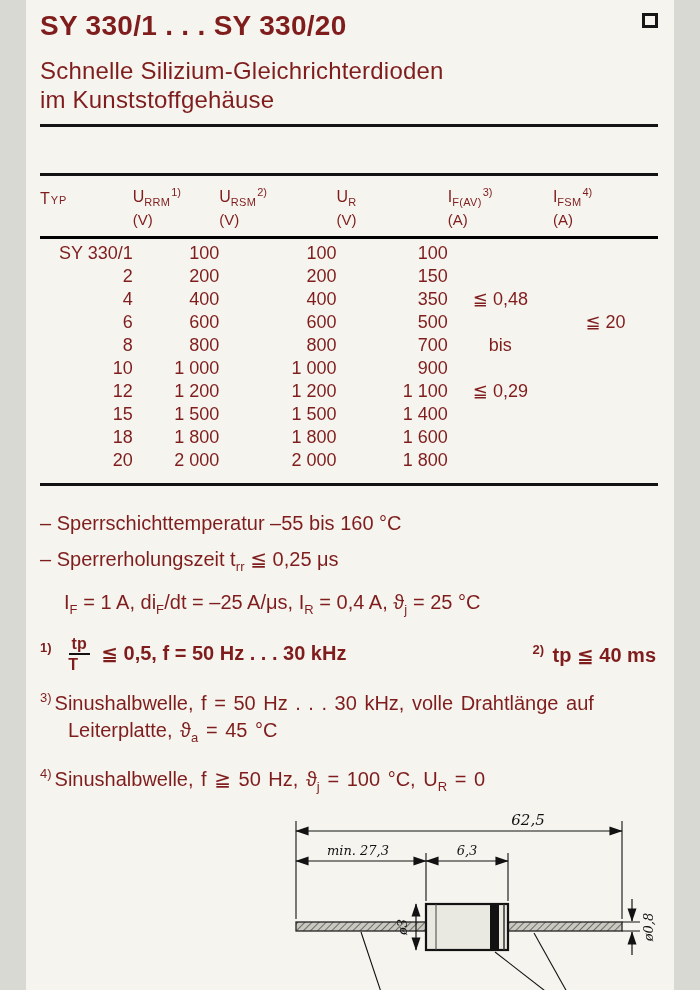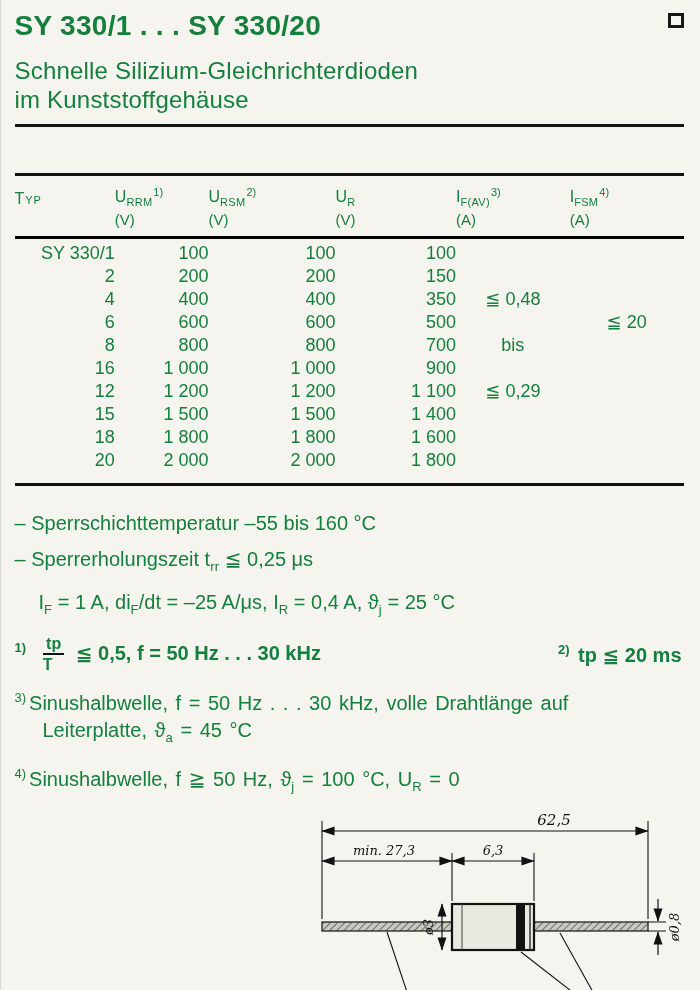--- a/index.html
+++ b/index.html
@@ -1,19 +1,19 @@
 <!DOCTYPE html>
 <html><head>
 <meta charset="utf-8">
 <style>
   * { box-sizing: border-box; }
   html, body { margin:0; padding:0; background:#d9d9d4; }
   .page {
-    width:699px; height:990px; margin:0 auto; position:relative;
-    background:#f5f4ef; color:#15803d; overflow:hidden;
+    width:648px; height:990px; margin:0 auto; position:relative;
+    background:#f5f4ef; color:#7f1d1d; overflow:hidden;
     font-family:"Liberation Sans","DejaVu Sans",sans-serif;
     padding:10px 16px 0 14px;
   }
   
   .header-row { display:flex; justify-content:space-between; align-items:flex-start; }
   .title { font-size:28px; font-weight:bold; margin:0; letter-spacing:0.3px; }
   .corner-box { width:16px; height:15px; border:3px solid #161616; margin-top:3px; flex:0 0 auto; }
   .subtitle { font-size:24px; font-weight:400; margin:14px 0 0; line-height:29px; letter-spacing:0.2px; }
   .rule { border:0; border-top:3px solid #141414; margin:10px 0 0; }
   
@@ -123,21 +123,21 @@
         </tr>
       <tr>
           <td class="c-typ">8</td>
           <td class="c-urrm">800</td>
           <td class="c-ursm">800</td>
           <td class="c-ur">700</td>
           <td class="c-mid">bis</td>
           <td class="c-mid"></td>
         </tr>
       <tr>
-          <td class="c-typ">16</td>
+          <td class="c-typ">10</td>
           <td class="c-urrm">1 000</td>
           <td class="c-ursm">1 000</td>
           <td class="c-ur">900</td>
           <td class="c-mid"></td>
           <td class="c-mid"></td>
         </tr>
       <tr>
           <td class="c-typ">12</td>
           <td class="c-urrm">1 200</td>
           <td class="c-ursm">1 200</td>
@@ -172,21 +172,21 @@
     </tbody>
   </table>
 
   <div class="notes">
     <p class="note-line">– Sperrschichttemperatur –55 bis 160 °C</p>
     <p class="note-line"><span>– Sperrerholungszeit t</span><sub>rr</sub><span> ≦ 0,25 μs</span></p>
     <p class="cond-line"><span>I</span><sub>F</sub><span> = 1 A, di</span><sub>F</sub><span>/dt = –25 A/μs, I</span><sub>R</sub><span> = 0,4 A, ϑ</span><sub>j</sub><span> = 25 °C</span></p>
 
     <div class="fn1-row">
       <span class="fn1-left"><sup class="mk">1)</sup><span class="frac"><span class="num">tp</span><span class="den">T</span></span><span> ≦ 0,5, f = 50 Hz . . . 30 kHz</span></span>
-      <span class="fn1-right"><sup class="mk">2)</sup><span> tp ≦ 20 ms</span></span>
+      <span class="fn1-right"><sup class="mk">2)</sup><span> tp ≦ 40 ms</span></span>
     </div>
 
     <p class="fn"><sup class="mk">3)</sup><span>Sinushalbwelle, f = 50 Hz . . . 30 kHz, volle Drahtlänge auf</span><br><span>Leiterplatte, ϑ</span><sub>a</sub><span> = 45 °C</span></p>
     <p class="fn"><sup class="mk">4)</sup><span>Sinushalbwelle, f ≧ 50 Hz, ϑ</span><sub>j</sub><span> = 100 °C, U</span><sub>R</sub><span> = 0</span></p>
   </div>
 
   <div class="bottom">
 
     <div class="drawing-wrap">
       <svg width="388" height="228" viewBox="0 0 388 228">

